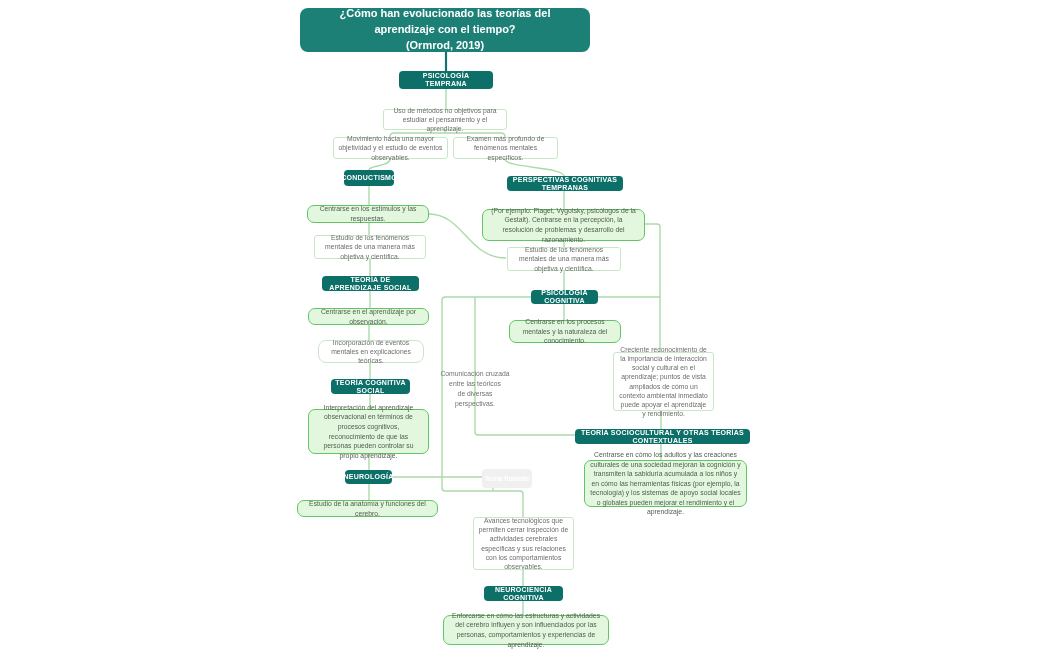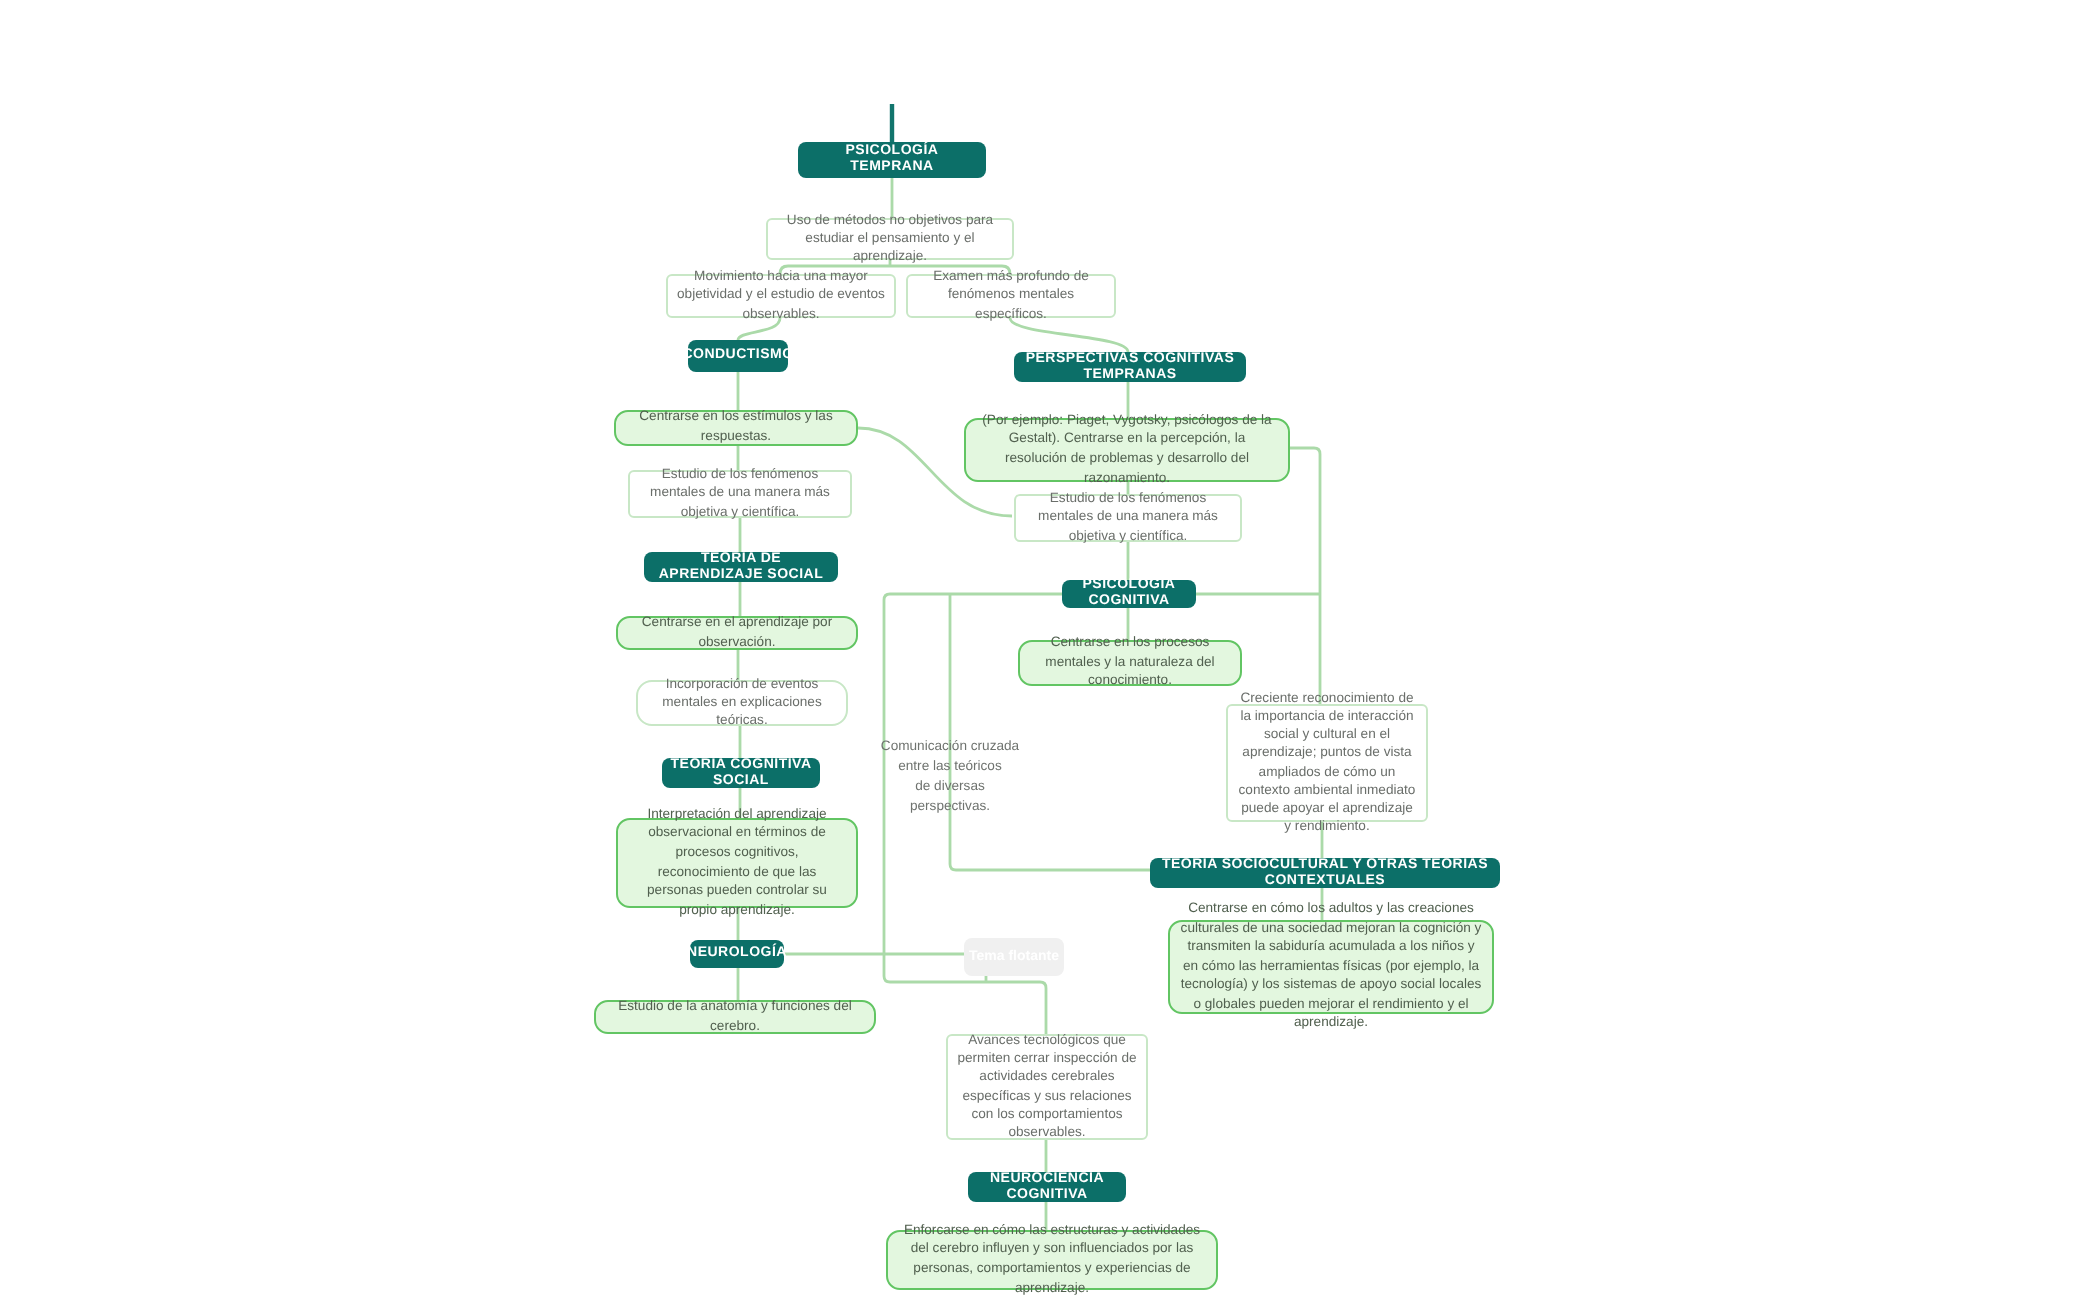--- a/index.html
+++ b/index.html
@@ -48,20 +48,22 @@
       <path d="M475,297 L475,432 Q475,435 478,435 L575,435"></path>
       <path d="M598,297 L660,297"></path>
       <path d="M645,224 L657,224 Q660,224 660,227 L660,352"></path>
       <path d="M661,411 L661,429"></path>
       <path d="M661,444 L661,460"></path>
       <path d="M523,570 L523,586"></path>
       <path d="M523,601 L523,615"></path>
     </g>
   </svg>
 
+  <div class="node root" style="left:300px;top:8px;width:290px;height:44px;">¿Cómo han evolucionado las teorías del aprendizaje con el tiempo?
+(Ormrod, 2019)</div>
 
   <div class="node topic" style="left:399px;top:71px;width:94px;height:18px;">PSICOLOGÍA TEMPRANA</div>
 
   <div class="node note" style="left:383px;top:109px;width:124px;height:21px;">Uso de métodos no objetivos para estudiar el pensamiento y el aprendizaje.</div>
 
   <div class="node note" style="left:333px;top:137px;width:115px;height:22px;">Movimiento hacia una mayor objetividad y el estudio de eventos observables.</div>
 
   <div class="node note" style="left:453px;top:137px;width:105px;height:22px;">Examen más profundo de fenómenos mentales específicos.</div>
 
   <div class="node topic" style="left:344px;top:170px;width:50px;height:16px;">CONDUCTISMO</div>

